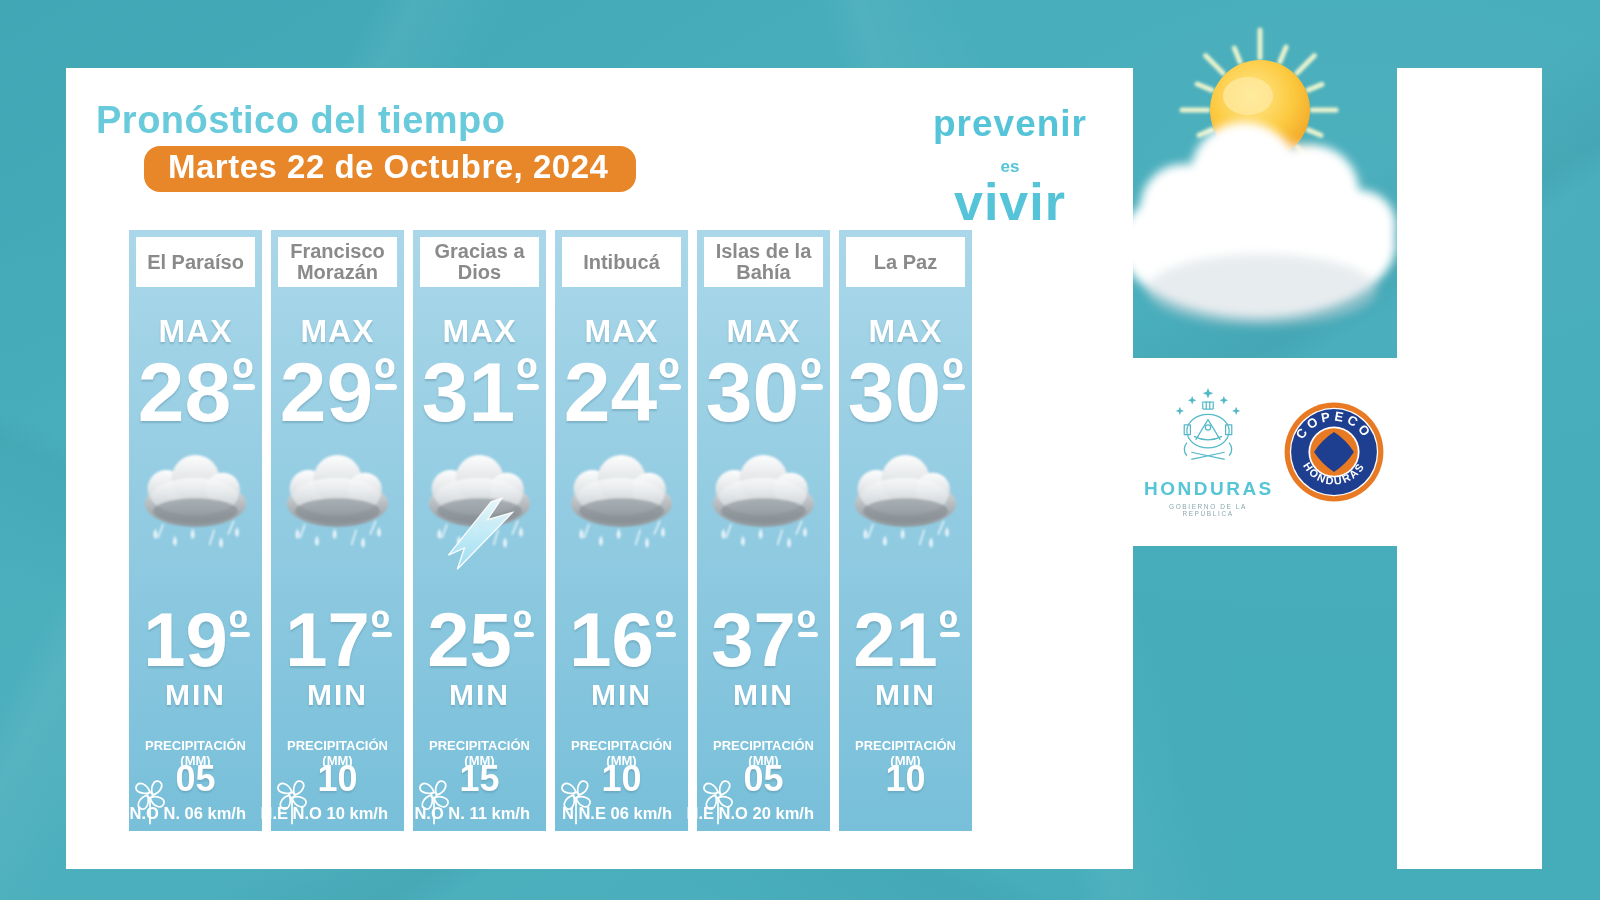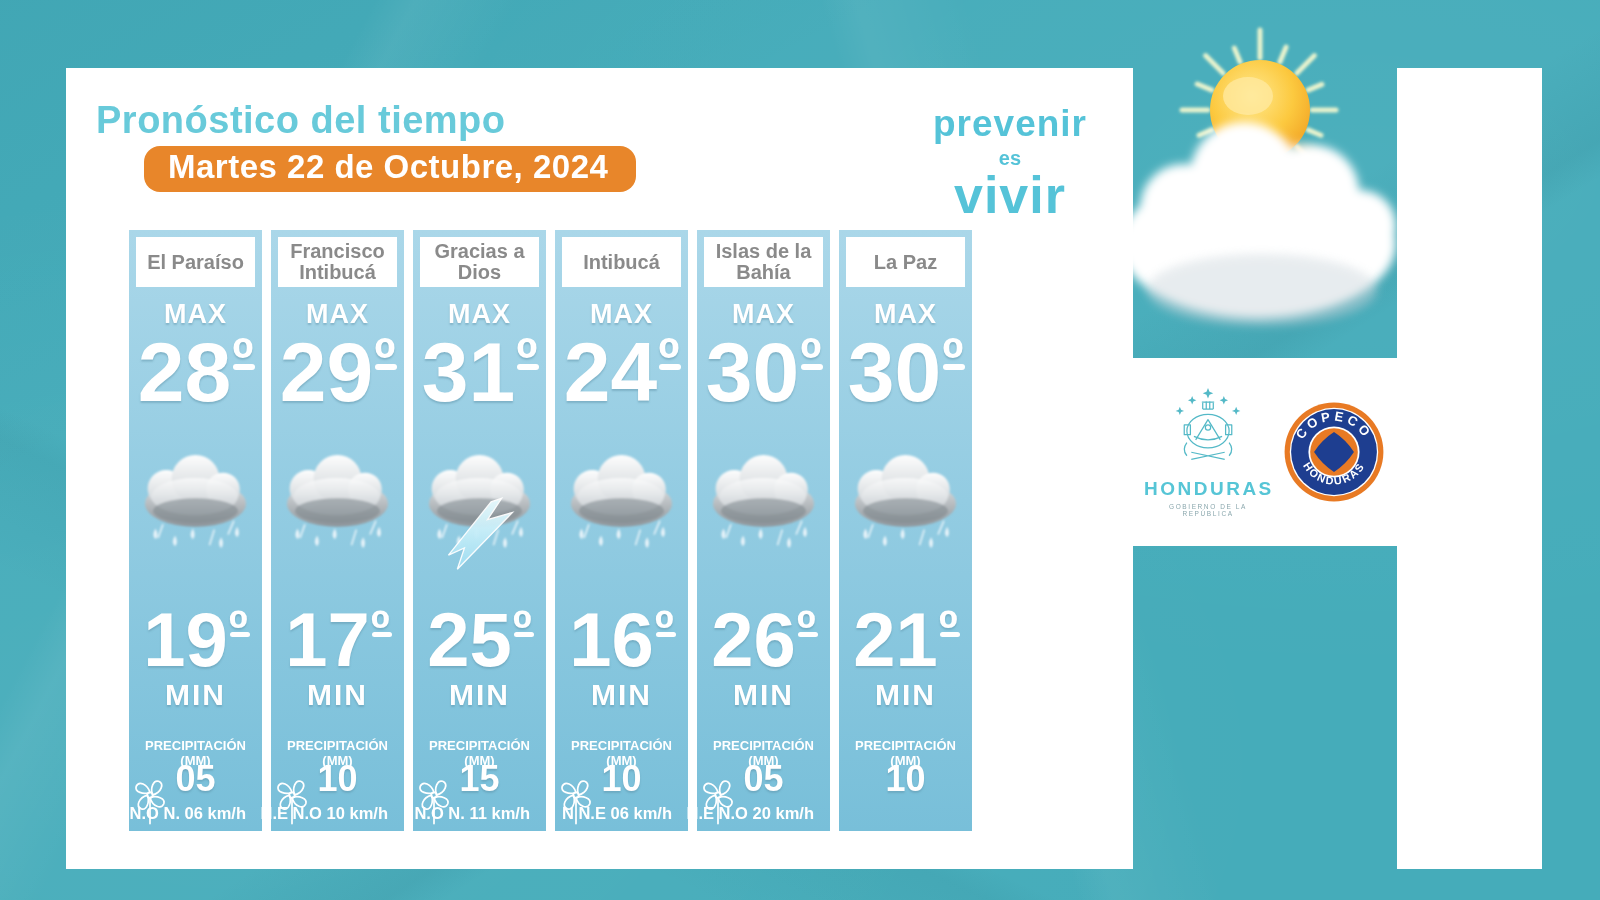--- a/index.html
+++ b/index.html
@@ -28,31 +28,31 @@
   .bridge{position:absolute;left:1133px;top:358px;width:264px;height:188px;background:#fff;
           display:flex;align-items:center;justify-content:center;gap:10px;}
 
   
   .panel-header{display:flex;justify-content:space-between;align-items:flex-start;padding:33px 46px 0 30px;}
   .page-title{margin:0;font-size:38px;font-weight:bold;color:#68cada;letter-spacing:.5px;line-height:1.0;}
   .date-pill{display:inline-block;margin-top:7px;background:#e8862a;color:#fff;font-size:33px;
              font-weight:bold;padding:2px 28px 6px 24px;border-radius:16px;letter-spacing:.5px;margin-left:48px;}
   .slogan{color:#55c3d8;text-align:center;line-height:1;margin-top:4px;}
   .slogan .l1{font-size:37px;font-weight:600;letter-spacing:1px;}
-  .slogan .l2{font-size:20px;font-weight:600;margin-top:6px;}
+  .slogan .l2{font-size:17px;font-weight:600;margin-top:16px;}
   .slogan .l3{font-size:52px;font-weight:800;letter-spacing:1px;margin-top:1px;}
 
   
   .columns{position:absolute;left:19px;top:162px;width:887px;display:flex;gap:9px;padding-left:44px;}
   .col{flex:1;height:601px;position:relative;padding:7px;
        background:linear-gradient(180deg,#aad7e9 0%,#93cce2 45%,#78bfd9 100%);}
   .col-name{background:#fff;height:50px;display:flex;align-items:center;justify-content:center;
             text-align:center;color:#8a8a8a;font-weight:bold;font-size:20px;line-height:1.05;padding:2px;}
   .shadowed{text-shadow:0 2px 2px rgba(91,142,164,.45);}
-  .max-label{margin-top:12px;text-align:center;color:#fff;font-size:27px;font-weight:bold;letter-spacing:1px;}
+  .max-label{margin-top:26px;text-align:center;color:#fff;font-size:32px;font-weight:bold;letter-spacing:1px;}
   .temp{text-align:center;color:#fff;font-weight:bold;line-height:1;white-space:nowrap;}
   .temp-max{font-size:84px;}
   .temp .deg{display:inline-block;position:relative;font-size:58px;vertical-align:top;line-height:1;margin-left:1px;}
   .temp .deg::after{content:"";position:absolute;left:1px;right:-2px;top:34px;height:6px;background:#fff;border-radius:3px;}
   .temp-min{position:absolute;left:0;right:0;top:372px;font-size:76px;}
   .temp-min .deg{font-size:52px;}
   .temp-min .deg::after{top:30px;height:5px;}
   .min-label{position:absolute;left:0;right:0;top:448px;text-align:center;color:#fff;
              font-size:30px;font-weight:bold;letter-spacing:2px;}
   .precip-label{position:absolute;left:0;right:0;top:508px;text-align:center;color:#fff;
@@ -183,21 +183,21 @@
         <div class="precip-value shadowed">05</div>
         <div class="wind">
           <svg class="pinwheel" viewBox="0 0 44 56">
               <use href="#sym-pinwheel"></use>
             </svg>
           <span class="wind-text">N.O  N. 06 km/h</span>
         </div>
       </div>
 
       <div class="col">
-        <div class="col-name">Francisco Intibucá</div>
+        <div class="col-name">Francisco Morazán</div>
         <div class="max-label shadowed">MAX</div>
         <div class="temp temp-max shadowed"><span>29</span><span class="deg">º</span></div>
         <div class="icon-wrap" data-icon="rain-cloud">
           <svg viewBox="0 0 150 140">
               <use href="#sym-raincloud"></use>
               <use href="#sym-bolt" class="bolt"></use>
             </svg>
         </div>
         <div class="temp temp-min shadowed"><span>17</span><span class="deg">º</span></div>
         <div class="min-label shadowed">MIN</div>
@@ -258,21 +258,21 @@
       <div class="col">
         <div class="col-name">Islas de la Bahía</div>
         <div class="max-label shadowed">MAX</div>
         <div class="temp temp-max shadowed"><span>30</span><span class="deg">º</span></div>
         <div class="icon-wrap" data-icon="rain-cloud">
           <svg viewBox="0 0 150 140">
               <use href="#sym-raincloud"></use>
               <use href="#sym-bolt" class="bolt"></use>
             </svg>
         </div>
-        <div class="temp temp-min shadowed"><span>26</span><span class="deg">º</span></div>
+        <div class="temp temp-min shadowed"><span>37</span><span class="deg">º</span></div>
         <div class="min-label shadowed">MIN</div>
         <div class="precip-label">PRECIPITACIÓN (MM)</div>
         <div class="precip-value shadowed">05</div>
         <div class="wind">
           <svg class="pinwheel" viewBox="0 0 44 56">
               <use href="#sym-pinwheel"></use>
             </svg>
           <span class="wind-text">N.E  N.O  20 km/h</span>
         </div>
       </div>

